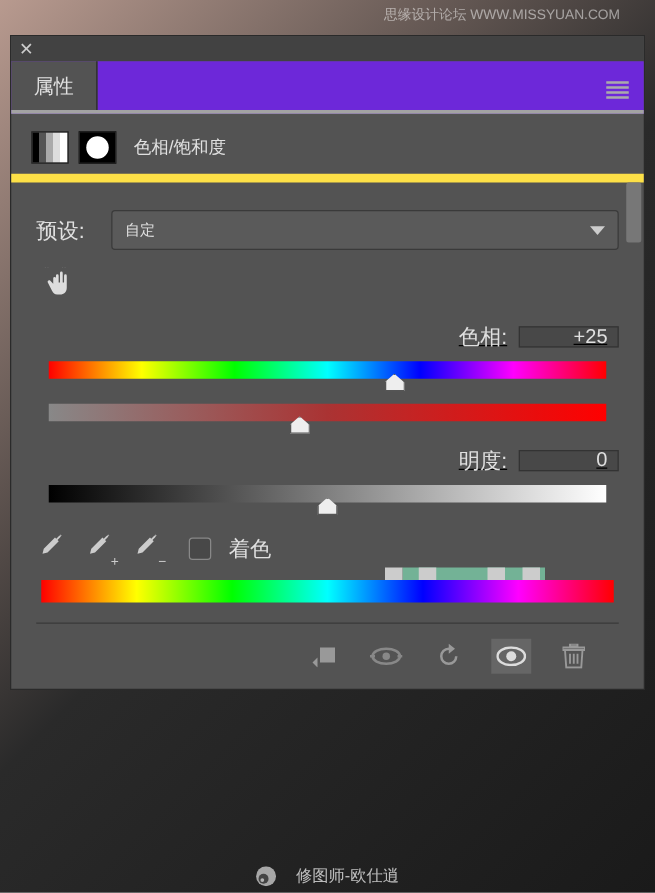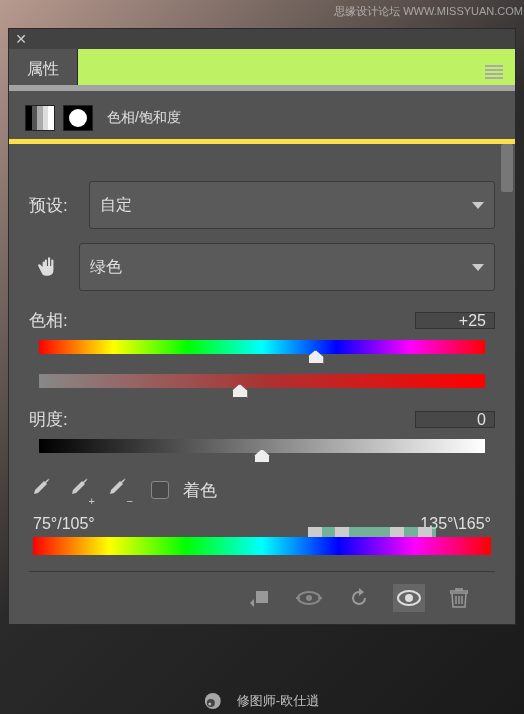--- a/index.html
+++ b/index.html
@@ -1,38 +1,38 @@
 <!DOCTYPE html>
 <html><head>
 <meta charset="utf-8">
 <style>
 * { margin: 0; padding: 0; box-sizing: border-box; font-family: "Microsoft YaHei", sans-serif; }
 body { width: 524px; height: 714px; background: linear-gradient(135deg, #b89a8f 0%, #2a2a2a 50%, #1a1a1a 100%); overflow: hidden; position: relative; }
-.watermark-top { position: absolute; top: 4px; right: 1px; color: rgba(255,255,255,0.5); font-size: 11px; z-index: 100; }
+.watermark-top { position: absolute; top: 4px; right: 28px; color: rgba(255,255,255,0.5); font-size: 11px; z-index: 100; }
 .panel { position: absolute; top: 28px; left: 8px; right: 8px; background: #535353; border: 1px solid #2a2a2a; }
 .panel-header { display: flex; align-items: center; height: 20px; background: #424242; }
 .close-btn { width: 24px; height: 20px; display: flex; align-items: center; justify-content: center; color: #ccc; font-size: 14px; cursor: pointer; }
-.tab-bar { display: flex; height: 42px; background: #bef264; border-bottom: 6px solid #a3a3a3; gap: 21px; }
+.tab-bar { display: flex; height: 42px; background: #6d28d9; border-bottom: 3px solid #a3a3a3; gap: 21px; }
 .tab { padding: 10px 18px; color: #e0e0e0; background: #535353; font-size: 16px; border-right: 1px solid #2a2a2a; }
 .menu-icon { margin-left: auto; padding: 14px 12px; color: #aaa; cursor: pointer; }
 .menu-icon span { display: block; width: 18px; height: 2px; background: #aaa; margin: 2px 0; }
 .adj-row { display: flex; align-items: center; padding: 14px 16px 8px; gap: 8px; }
 .adj-icon1 { width: 30px; height: 26px; background: linear-gradient(90deg, #000 0%, #000 20%, #555 20%, #555 40%, #aaa 40%, #aaa 60%, #ddd 60%, #ddd 80%, #fff 80%); border: 1px solid #222; }
 .adj-icon2 { width: 30px; height: 26px; background: #000; border: 1px solid #222; display: flex; align-items: center; justify-content: center; }
 .adj-icon2::after { content: ""; width: 18px; height: 18px; background: #fff; border-radius: 50%; }
 .adj-label { color: #e0e0e0; font-size: 14px; margin-left: 6px; }
-.content { padding: 23px 20px 0; border-top: 5px solid #fde047; position: relative; }
+.content { padding: 8px 20px 0; border-top: 7px solid #fde047; position: relative; }
 .scrollbar { position: absolute; right: 2px; top: 0; width: 12px; height: 48px; background: #777; border-radius: 2px; }
 .row { display: flex; align-items: center; margin: 14px 0; gap: 12px; }
 .label { color: #e0e0e0; font-size: 17px; min-width: 48px; }
-.dropdown { flex: 1; height: 48px; background: #5a5a5a; border: 1px solid #3a3a3a; border-radius: 3px; display: flex; align-items: center; padding: 0 10px; color: #e0e0e0; font-size: 16px; position: relative; cursor: pointer; }
+.dropdown { flex: 1; height: 32px; background: #5a5a5a; border: 1px solid #3a3a3a; border-radius: 3px; display: flex; align-items: center; padding: 0 10px; color: #e0e0e0; font-size: 12px; position: relative; cursor: pointer; }
 .dropdown::after { content: ""; position: absolute; right: 10px; width: 0; height: 0; border-left: 6px solid transparent; border-right: 6px solid transparent; border-top: 7px solid #ccc; }
 .hand-icon { width: 38px; font-size: 20px; color: #ddd; display: flex; justify-content: center; }
 .slider-group { margin: 18px 0; }
-.slider-header { display: flex; justify-content: space-between; align-items: center; margin-bottom: 8px; }
+.slider-header { display: flex; justify-content: flex-end; align-items: center; margin-bottom: 8px; text-decoration: underline; }
 .value-box { width: 80px; height: 17px; background: #484848; border: 1px solid #333; color: #e0e0e0; text-align: right; padding: 4px 8px; font-size: 16px; }
 .slider-track { position: relative; height: 16px; margin: 6px 10px; }
 .hue-grad { height: 14px; background: linear-gradient(90deg, #f00, #ff0, #0f0, #0ff, #00f, #f0f, #f00); }
 .sat-grad { height: 14px; background: linear-gradient(90deg, #888 0%, #a33 50%, #f00 100%); }
 .light-grad { height: 14px; background: linear-gradient(90deg, #000, #fff); }
 .thumb { position: absolute; top: 10px; width: 16px; height: 14px; background: #eee; border: 1px solid #555; transform: translateX(-50%); clip-path: polygon(50% 0, 100% 50%, 100% 100%, 0 100%, 0 50%); }
 .eyedrop-row { display: flex; align-items: center; gap: 14px; margin: 20px 0 10px; }
 .eyedropper { font-size: 22px; color: #ccc; cursor: pointer; position: relative; }
 .eyedropper .sub { position: absolute; bottom: -2px; right: -4px; font-size: 11px; }
 .checkbox { width: 18px; height: 18px; border: 1px solid #888; background: #484848; border-radius: 3px; margin-left: 8px; }
@@ -81,21 +81,20 @@
       <div class="dropdown">自定</div>
     </div>
 
     <div class="row">
       <div class="hand-icon">
         <svg width="26" height="26" viewBox="0 0 24 24">
             <path fill="#ddd" d="M9 11V6a1 1 0 012 0v5h1V4a1 1 0 012 0v7h1V6a1 1 0 012 0v9c0 3-2 5-5 5h-2c-2 0-3-1-4-3l-3-6c-.5-1 .5-2 1.5-1.5L7 12V8a1 1 0 012 0v3z"></path>
             <path stroke="#ddd" stroke-width="1.5" fill="none" d="M3 16l-2 2m2-2l2 2M21 16l-2 2m2-2l2 2" transform="translate(0,-13) scale(0.7)"></path>
           </svg>
       </div>
-      <div class="dropdown">绿色</div>
     </div>
 
     <div class="slider-group">
       <div class="slider-header">
         <div class="label">色相:</div>
         <input class="value-box" value="+25" style="">
       </div>
       <div class="slider-track">
         <div class="hue-grad"></div>
         <div class="thumb" style="left:62%"></div>
@@ -133,24 +132,20 @@
       </div>
       <div class="eyedropper">
         <svg width="24" height="24" viewBox="0 0 24 24">
             <path fill="#ccc" d="M19 3c1 1 1 2 0 3l-2 2 1 1-1 1-8 8-4 1 1-4 8-8 1-1 1 1 2-2c1-1 2-1 3 0z"></path>
           </svg><span class="sub">−</span>
       </div>
       <div class="checkbox"></div>
       <div class="colorize-label">着色</div>
     </div>
 
-    <div class="range-row">
-      <span>75°/105°</span>
-      <span>135°\165°</span>
-    </div>
     <div class="hue-bar">
       <div class="range-bar"></div>
       <div class="range-marker m1"></div>
       <div class="range-marker m2"></div>
       <div class="range-marker m3"></div>
       <div class="range-marker m4"></div>
     </div>
 
     <div class="bottom-bar">
       <div class="bottom-icon">

